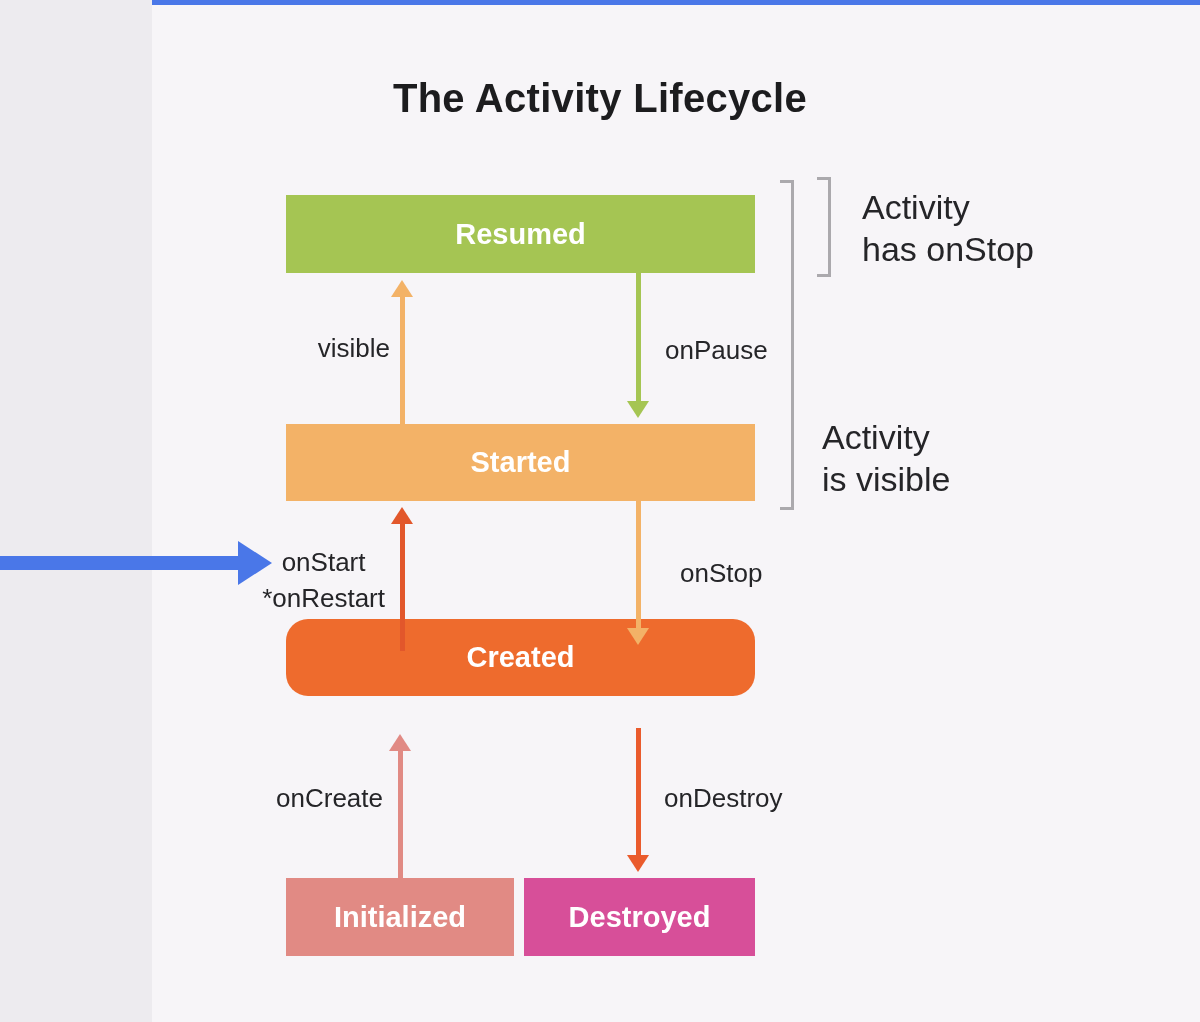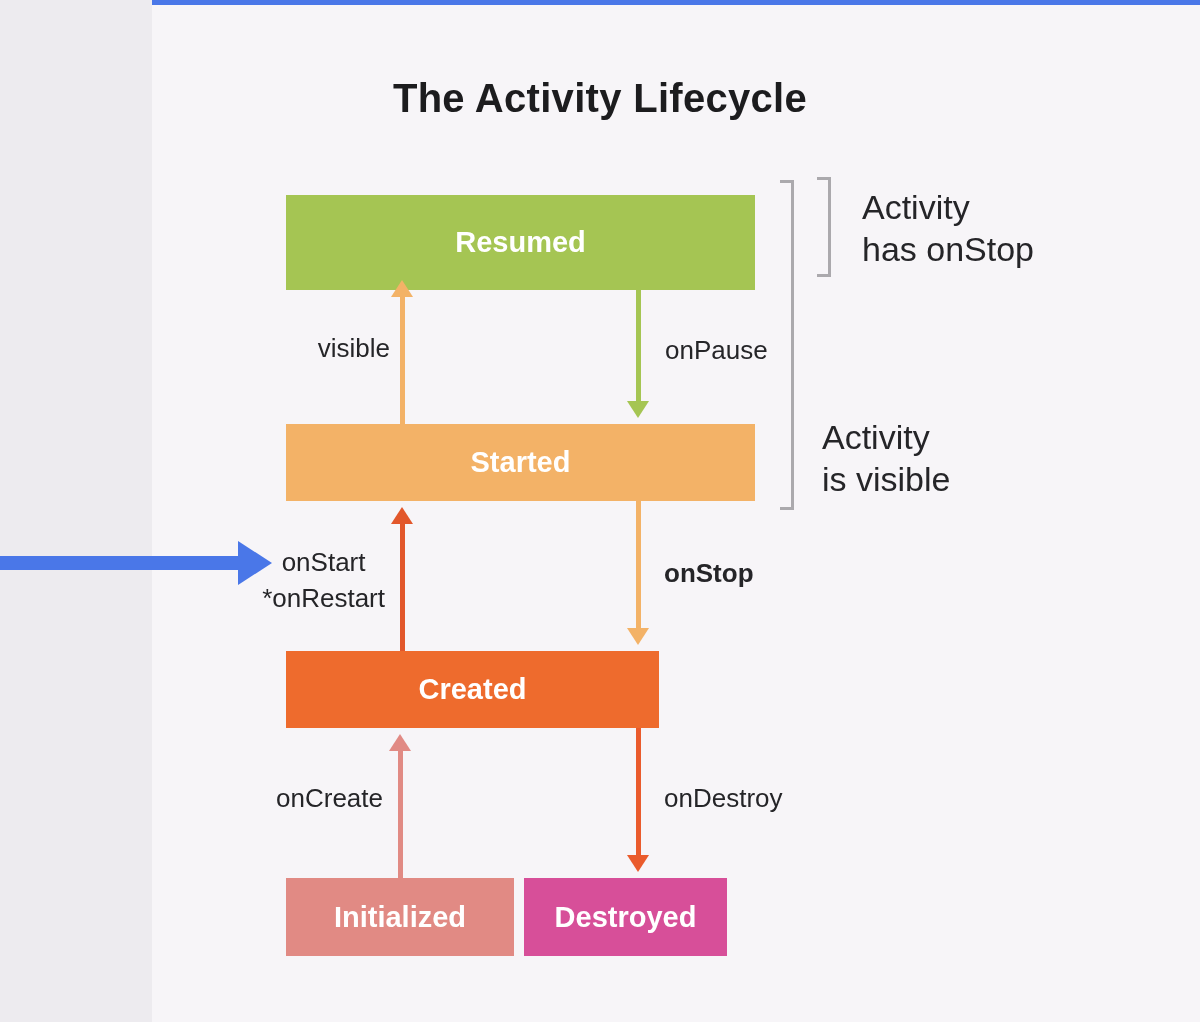--- a/index.html
+++ b/index.html
@@ -22,25 +22,25 @@
   .title {
     position:absolute; left:0; top:76px; width:1200px;
     text-align:center; font-size:40px; font-weight:bold;
     color:#1c1c1e; letter-spacing:0.3px;
   }
 
   .state {
     position:absolute; display:flex; align-items:center; justify-content:center;
     background:var(--c); color:#ffffff; font-weight:bold; font-size:29px;
   }
-  #box-resumed     { left:286px; top:195px; width:469px; height:95px; }
+  #box-resumed     { left:286px; top:195px; width:469px; height:78px; }
   #box-started     { left:286px; top:424px; width:469px; height:77px; }
-  #box-created     { left:286px; top:651px; width:373px; height:77px; }
+  #box-created     { left:286px; top:619px; width:469px; height:77px;border-radius:22px; }
   #box-initialized { left:286px; top:878px; width:228px; height:78px; }
-  #box-destroyed   { left:524px; top:878px; width:203px; height:78px; }
+  #box-destroyed   { left:524px; top:878px; width:231px; height:78px; }
 
   .arrow { position:absolute; width:22px; }
   .arrow .shaft {
     position:absolute; left:50%; margin-left:-2.5px; width:5px;
     background:var(--c);
   }
   .arrow.up .shaft   { top:13px; bottom:0; }
   .arrow.down .shaft { top:0; bottom:13px; }
   .arrow .head {
     position:absolute; left:50%; margin-left:-11px; width:0; height:0;
@@ -53,21 +53,21 @@
   #arrow-onpause   { left:627px; top:272px; height:146px; }
   #arrow-onstart   { left:391px; top:507px; height:144px; }
   #arrow-onstop    { left:627px; top:501px; height:144px; }
   #arrow-oncreate  { left:389px; top:734px; height:144px; }
   #arrow-ondestroy { left:627px; top:728px; height:144px; }
 
   .t-label { position:absolute; font-size:26px; color:#252528; white-space:nowrap; }
   #label-onresume  { right:810px; top:333px; }
   #label-onpause   { left:665px;  top:335px; }
   #label-onstart   { right:815px; top:544px; text-align:center; line-height:36px; }
-  #label-onstop    { left:664px;  top:558px;font-weight:bold; }
+  #label-onstop    { left:680px;  top:558px; }
   #label-oncreate  { right:817px; top:783px; }
   #label-ondestroy { left:664px;  top:783px; }
   .t-label .line { display:block; }
 
   .bracket {
     position:absolute; border:3px solid; border-left:none;
   }
   #bracket-focus   { left:817px; top:177px; width:14px; height:100px; }
   #bracket-visible { left:780px; top:180px; width:14px; height:330px; }
 

